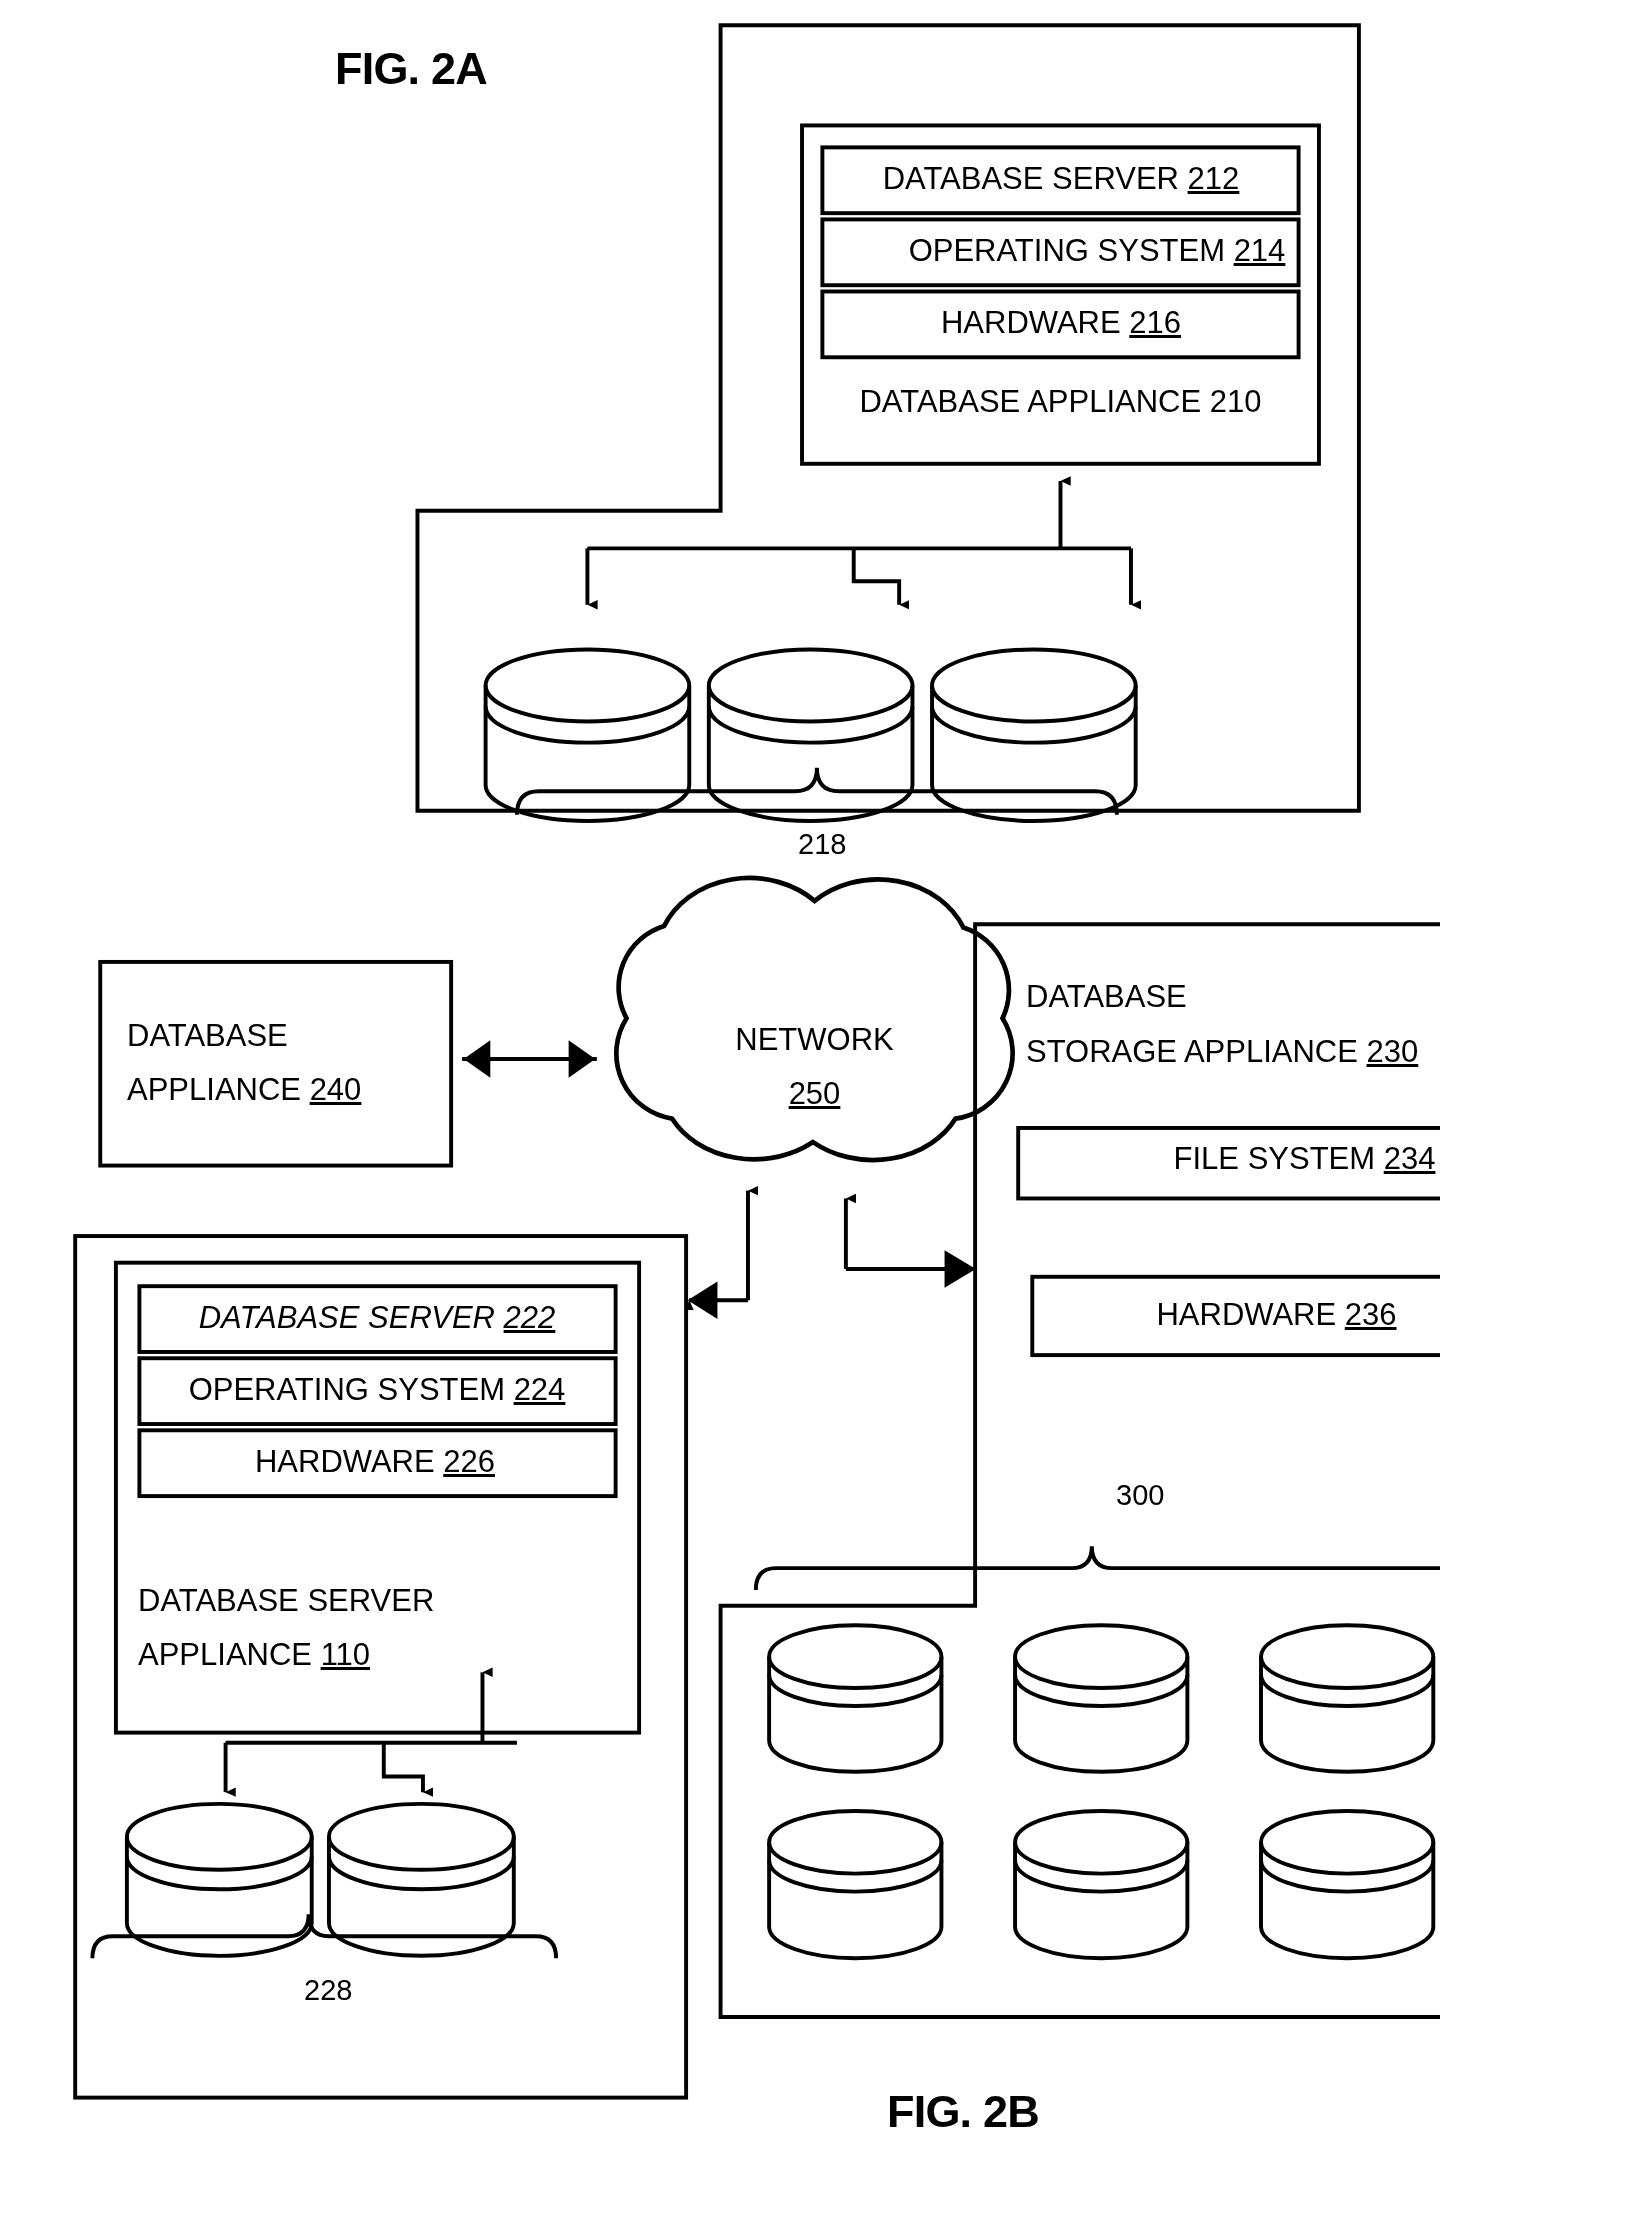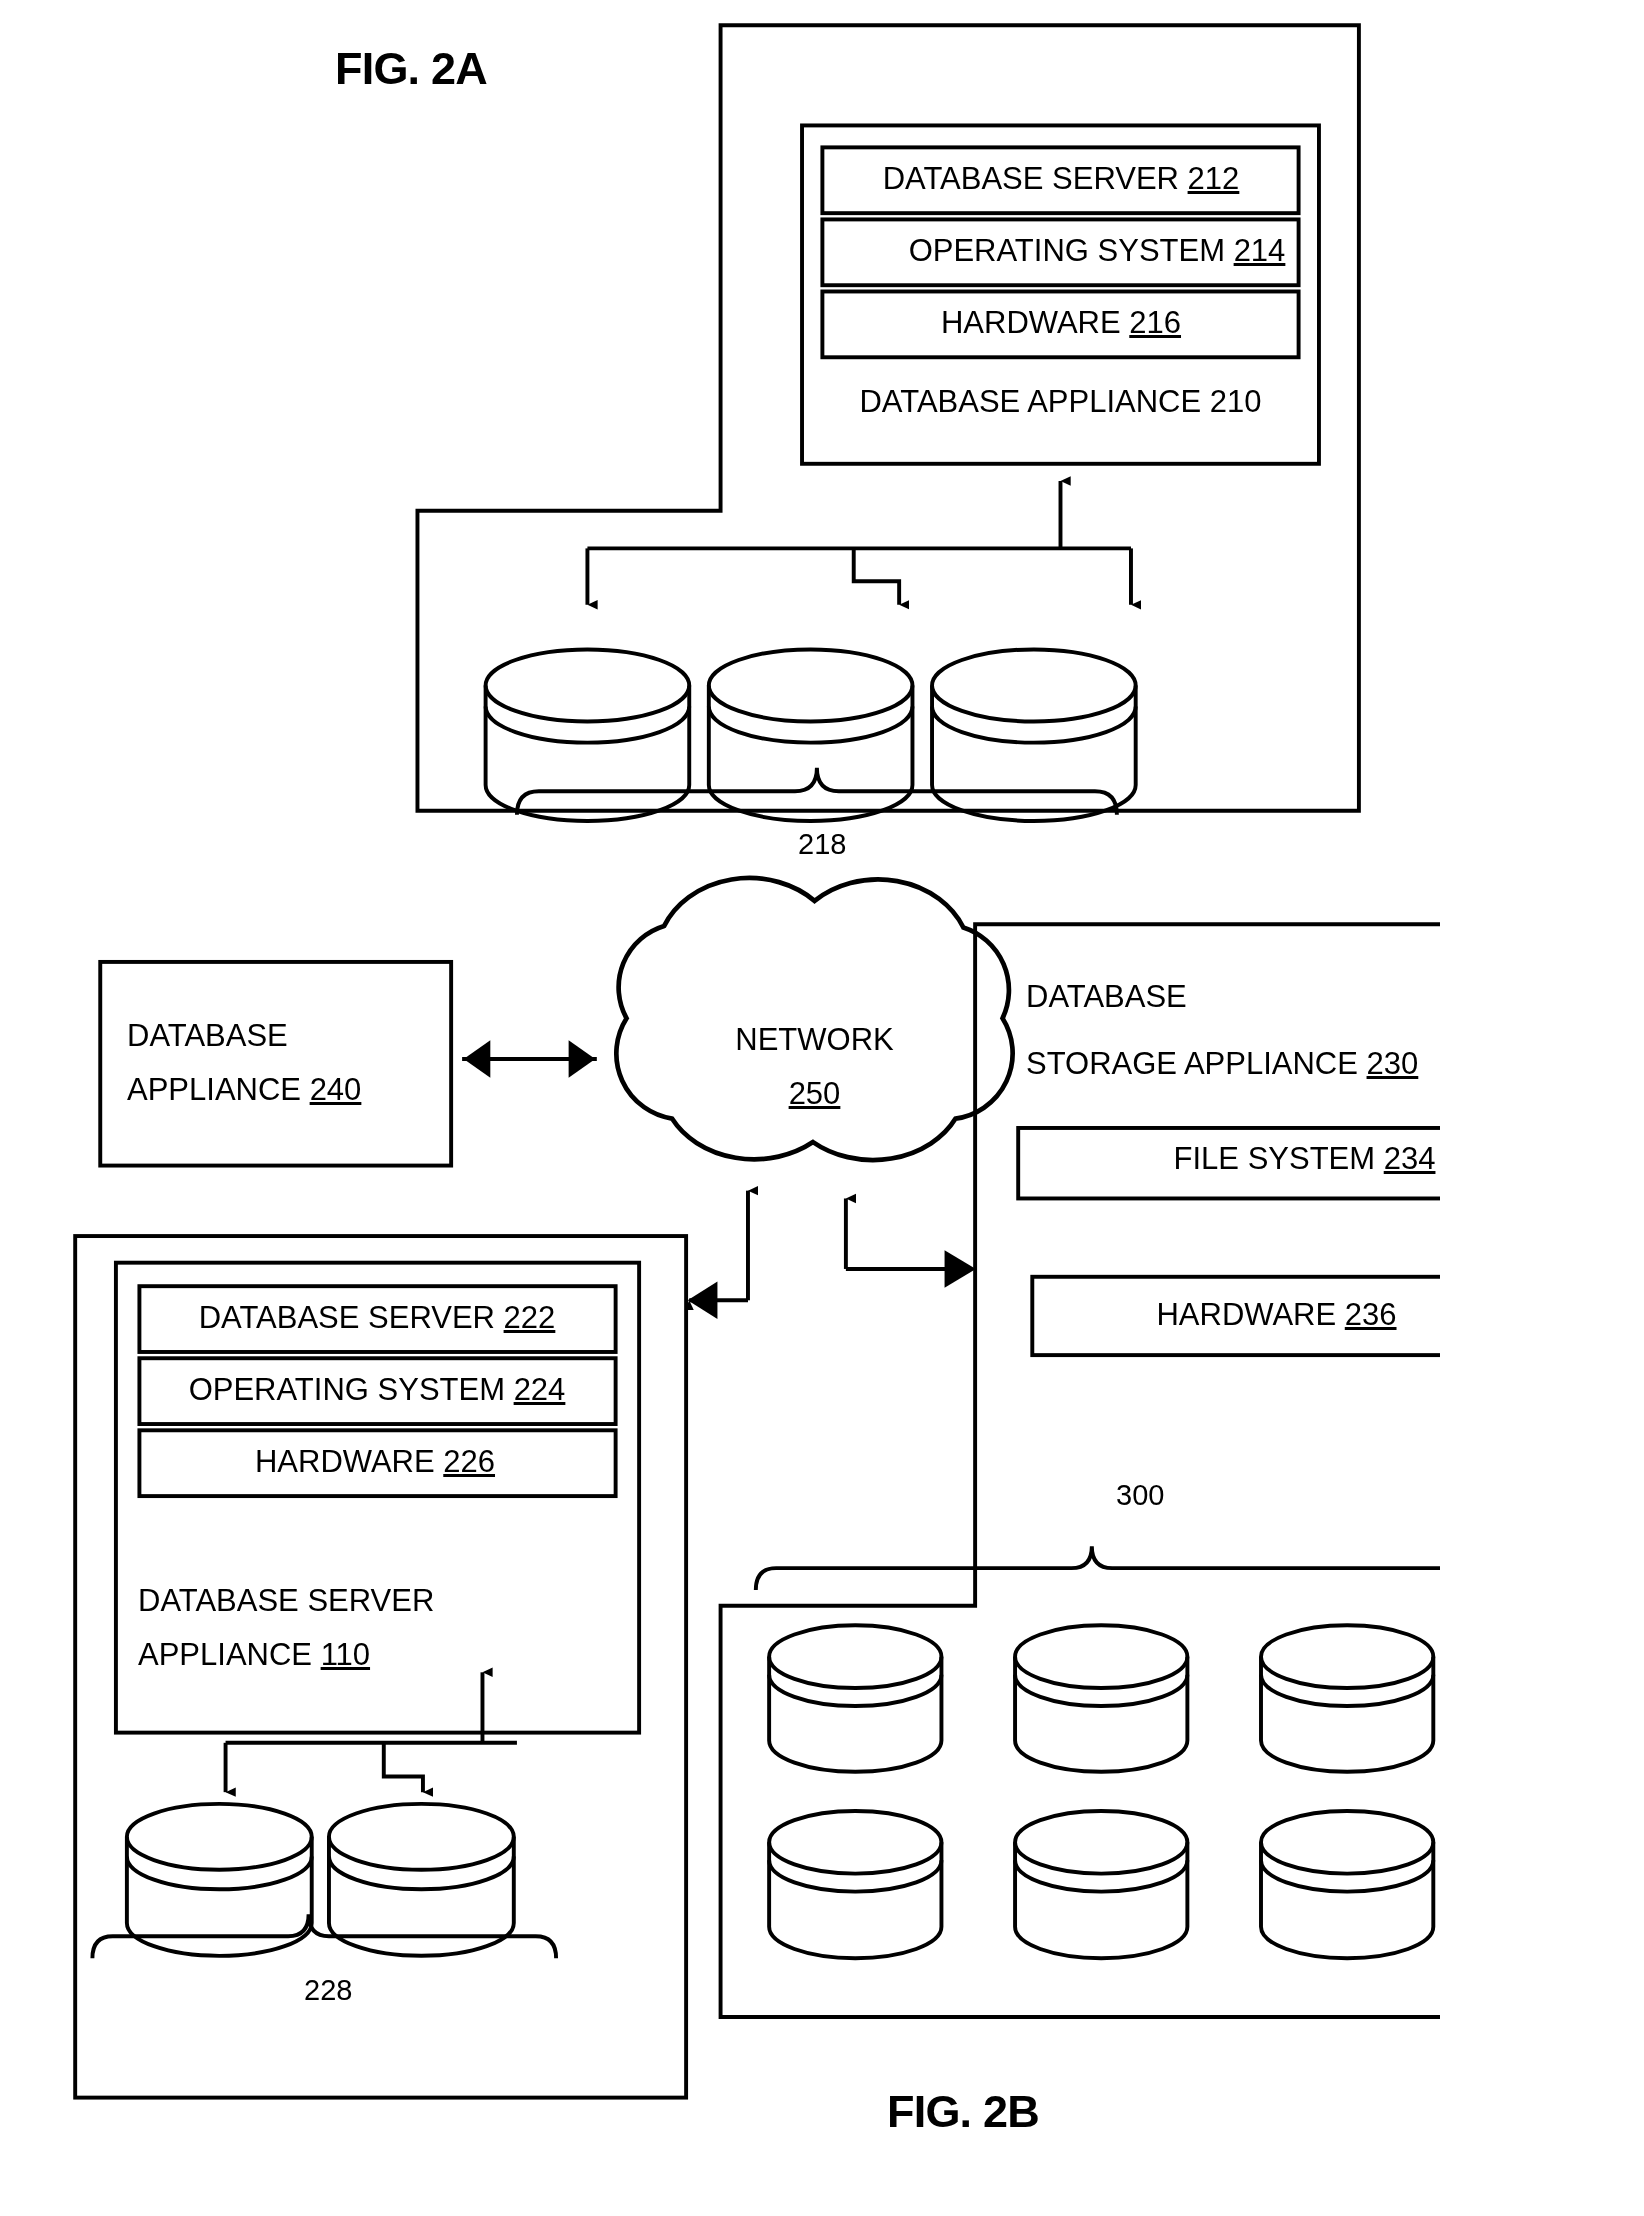--- a/index.html
+++ b/index.html
@@ -233,29 +233,29 @@
 
   <div class="fig-label" style="left:887px; top:2086px;">FIG. 2B</div>
 
   <div class="txt" style="left:127px; top:1018px;">DATABASE</div>
   <div class="txt" style="left:127px; top:1072px;"><span>APPLIANCE </span><span class="refnum">240</span></div>
 
   <div class="txt-c" style="left:650px; top:1022px; width:329px;">NETWORK</div>
   <div class="txt-c refnum" style="left:650px; top:1076px; width:329px;">250</div>
 
   <div class="txt" style="left:1026px; top:979px;">DATABASE</div>
-  <div class="txt" style="left:1026px; top:1034px;margin-top:12px;"><span>STORAGE APPLIANCE  </span><span class="refnum">230</span></div>
+  <div class="txt" style="left:1026px; top:1034px;"><span>STORAGE APPLIANCE  </span><span class="refnum">230</span></div>
 
   <div class="txt-c" style="left:1018px; top:1141px; width:501px;padding-left:36px;"><span>FILE SYSTEM </span><span class="refnum">234</span></div>
 
   <div class="txt-c" style="left:1033px; top:1297px; width:487px;"><span>HARDWARE </span><span class="refnum">236</span></div>
 
   <div class="num" style="left:1116px; top:1479px;">300</div>
 
-  <div class="txt-c" style="left:139px; top:1300px; width:476px;"><span>DATABASE SERVER </span><span class="refnum">222</span></div>
+  <div class="txt-c" style="left:139px; top:1300px; width:476px;font-style:italic;"><span>DATABASE SERVER </span><span class="refnum">222</span></div>
 
   <div class="txt-c" style="left:139px; top:1372px; width:476px;"><span>OPERATING SYSTEM </span><span class="refnum">224</span></div>
 
   <div class="txt-c" style="left:137px; top:1444px; width:476px;"><span>HARDWARE </span><span class="refnum">226</span></div>
 
   <div class="txt" style="left:138px; top:1583px;">DATABASE  SERVER</div>
   <div class="txt" style="left:138px; top:1637px;"><span>APPLIANCE </span><span class="refnum">110</span></div>
 
   <div class="num" style="left:304px; top:1974px;">228</div>
 

